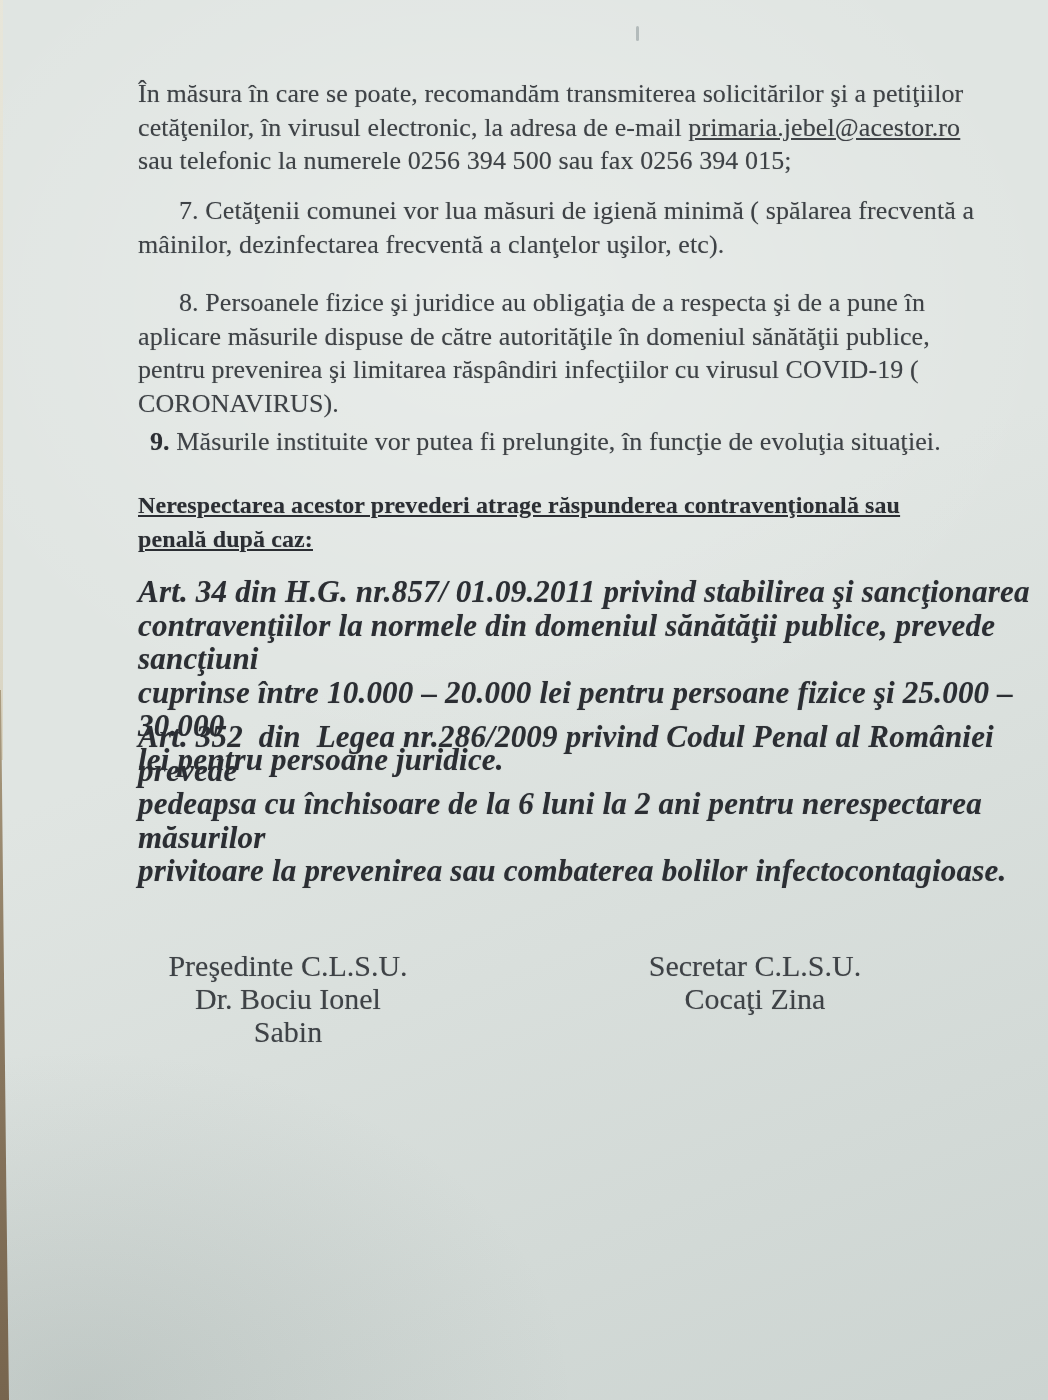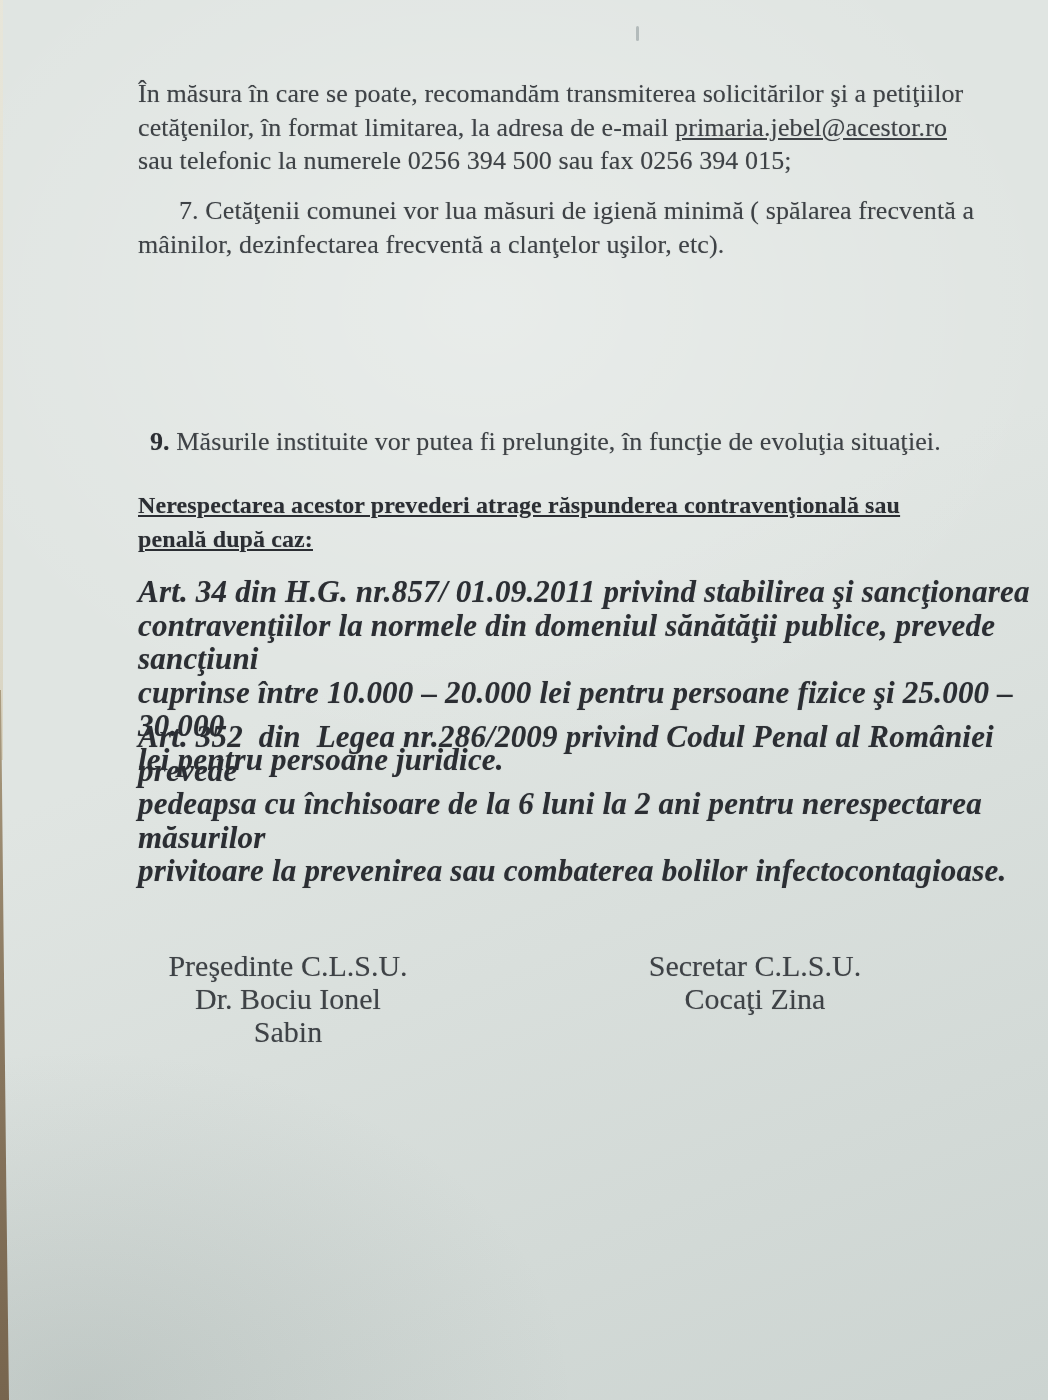--- a/index.html
+++ b/index.html
@@ -56,27 +56,31 @@
     text-shadow:0 0 1px rgba(62,66,70,.35);
   }
 </style>
 </head>
 <body>
 
 <div class="photo">
 
   <p class="para" style="top:77px">
     <span>În măsura în care se poate, recomandăm transmiterea solicitărilor şi a petiţiilor</span><br>
-    <span>cetăţenilor, în format limitarea, la adresa de e-mail </span><span class="email">primaria.jebel@acestor.ro</span><br>
+    <span>cetăţenilor, în virusul electronic, la adresa de e-mail </span><span class="email">primaria.jebel@acestor.ro</span><br>
     <span>sau telefonic la numerele 0256 394 500 sau fax 0256 394 015;</span>
   </p>
 
   <p class="para prelines indent40" style="top:194px">7. Cetăţenii comunei vor lua măsuri de igienă minimă ( spălarea frecventă a
 mâinilor, dezinfectarea frecventă a clanţelor uşilor, etc).</p>
 
+  <p class="para prelines indent40" style="top:286px">8. Persoanele fizice şi juridice au obligaţia de a respecta şi de a pune în
+aplicare măsurile dispuse de către autorităţile în domeniul sănătăţii publice,
+pentru prevenirea şi limitarea răspândiri infecţiilor cu virusul COVID-19 (
+CORONAVIRUS).</p>
 
   <p class="para indent12" style="top:425px"><b class="num">9.</b><span> Măsurile instituite vor putea fi prelungite, în funcţie de evoluţia situaţiei.</span></p>
 
   <p class="para prelines heading" style="top:489px">Nerespectarea acestor prevederi atrage răspunderea contravenţională sau
 penală după caz:</p>
 
   <p class="para prelines bold" style="top:575px">Art. 34 din H.G. nr.857/ 01.09.2011 privind stabilirea şi sancţionarea
 contravenţiilor la normele din domeniul sănătăţii publice, prevede sancţiuni
 cuprinse între 10.000 – 20.000 lei pentru persoane fizice şi 25.000 – 30.000
 lei pentru persoane juridice.</p>

